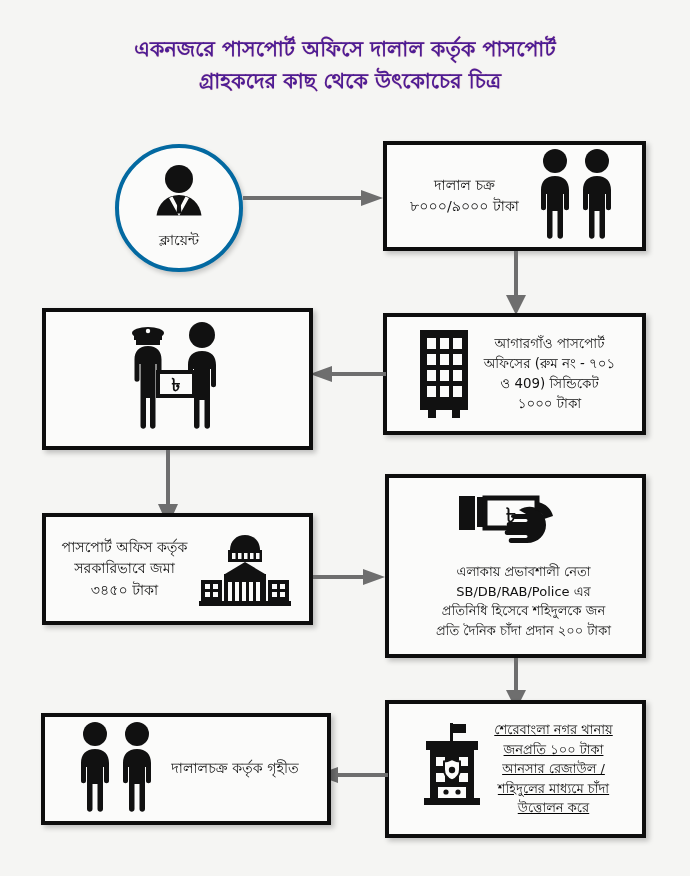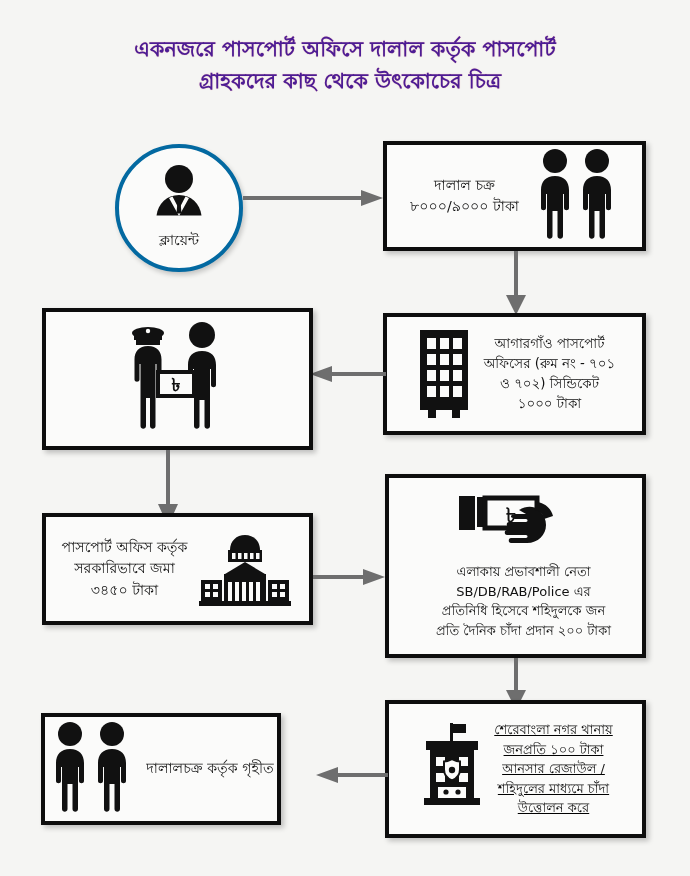--- a/index.html
+++ b/index.html
@@ -148,21 +148,21 @@
               <rect x="26" y="60" width="9" height="11"></rect>
               <rect x="39" y="60" width="9" height="11"></rect>
           </g>
           <rect x="14" y="84" width="8" height="8" fill="#111"></rect>
           <rect x="38" y="84" width="8" height="8" fill="#111"></rect>
         </svg>
       </span>
       <div class="txt small">
         <div>আগারগাঁও পাসপোর্ট</div>
         <div>অফিসের (রুম নং - ৭০১</div>
-        <div>ও ৭০২) সিন্ডিকেট</div>
+        <div>ও 409) সিন্ডিকেট</div>
         <div>১০০০ টাকা</div>
       </div>
     </div>
   </div>
 
   <div class="arrow" style="left:310px;top:366px;">
     <svg width="76" height="16" viewBox="0 0 76 16">
       <line x1="18" y1="8" x2="76" y2="8" stroke="#6e6e6e" stroke-width="4"></line>
       <polygon points="22,0 0,8 22,16" fill="#6e6e6e"></polygon>
     </svg>
@@ -334,21 +334,21 @@
     </div>
   </div>
 
   <div class="arrow" style="left:316px;top:767px;">
     <svg width="72" height="16" viewBox="0 0 72 16">
       <line x1="18" y1="8" x2="72" y2="8" stroke="#6e6e6e" stroke-width="4"></line>
       <polygon points="22,0 0,8 22,16" fill="#6e6e6e"></polygon>
     </svg>
   </div>
 
-  <div class="box" style="left:41px;top:713px;width:240px;height:112px;">
+  <div class="box" style="left:41px;top:713px;width:290px;height:112px;">
     <div class="inner">
       <span class="ic" style="margin-right:12px;">
         <svg width="86" height="92" viewBox="0 0 86 92">
           <g fill="#111">
             <circle cx="22" cy="13" r="12"></circle>
             <path d="M22 28c-9 0-14 5.5-14 14v18c0 3 5 3 5 0V46h1v42c0 3.5 5.5 3.5 5.5 0V63h5v25c0 3.5 5.5 3.5 5.5 0V46h1v14c0 3 5 3 5 0V42c0-8.5-5-14-14-14z"></path>
             <circle cx="64" cy="13" r="12"></circle>
             <path d="M64 28c-9 0-14 5.5-14 14v18c0 3 5 3 5 0V46h1v42c0 3.5 5.5 3.5 5.5 0V63h5v25c0 3.5 5.5 3.5 5.5 0V46h1v14c0 3 5 3 5 0V42c0-8.5-5-14-14-14z"></path>
           </g>
         </svg>

